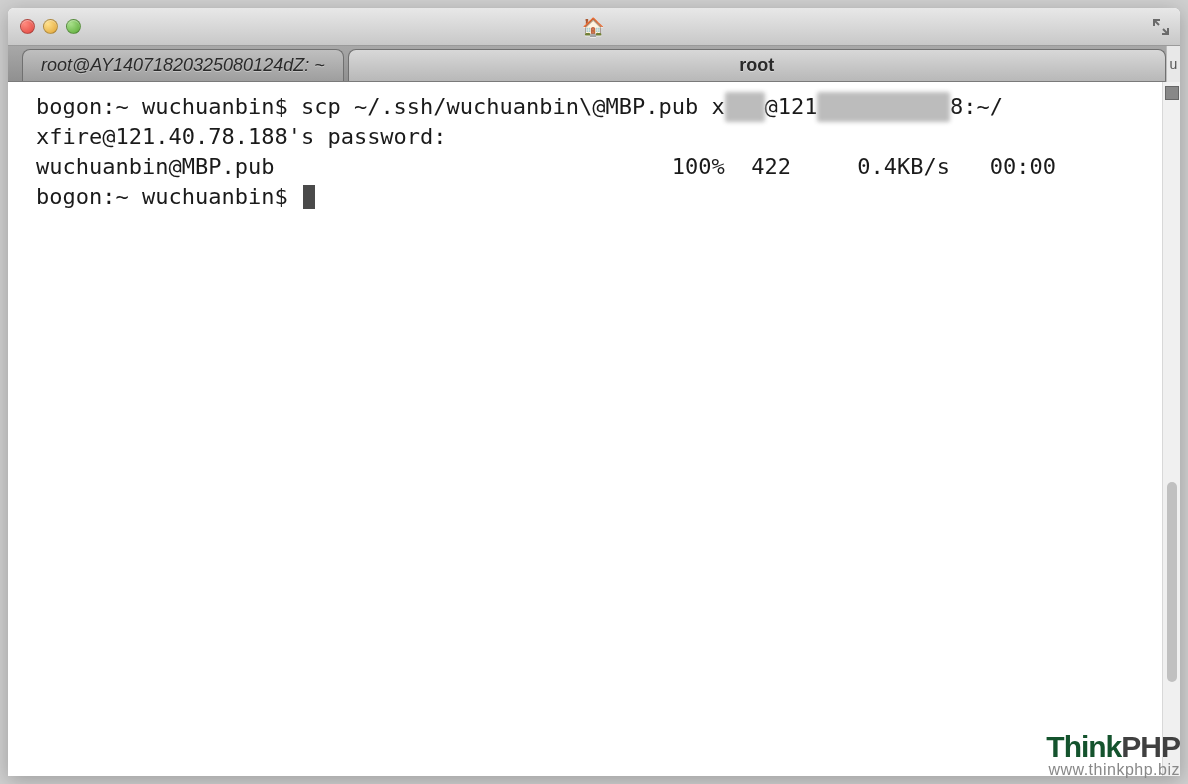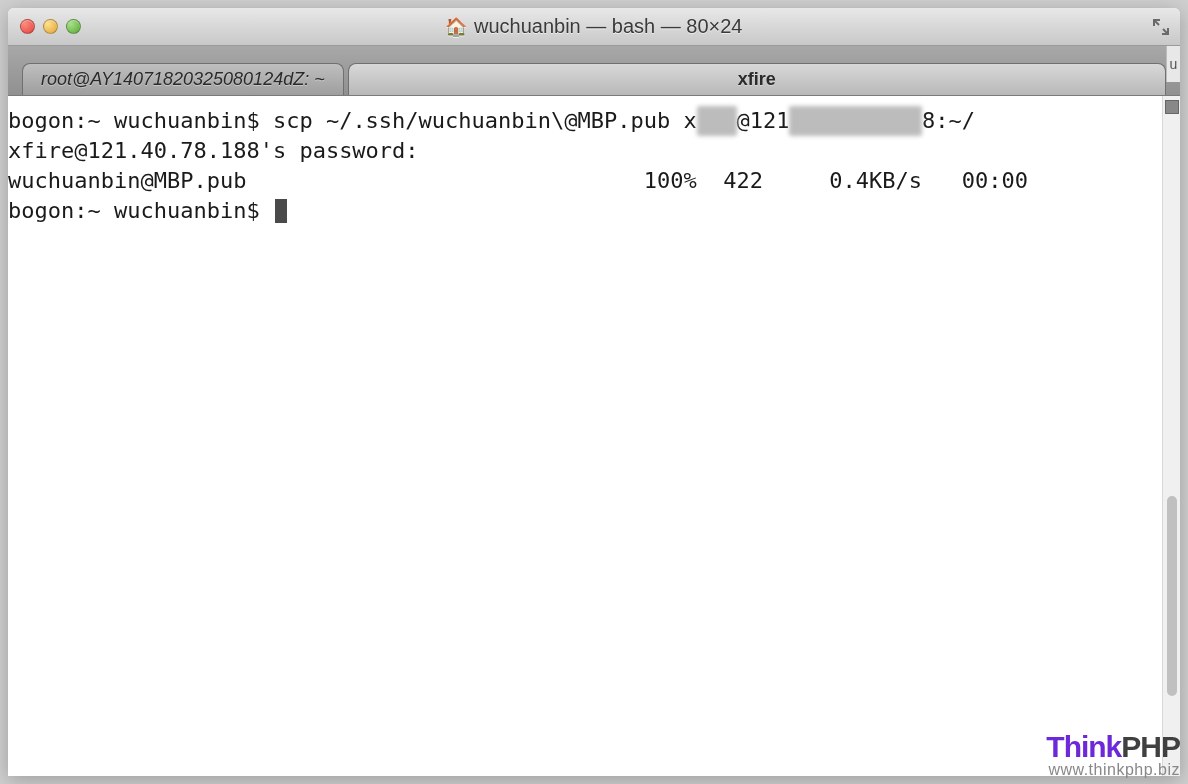--- a/index.html
+++ b/index.html
@@ -67,21 +67,21 @@
     }
     .expand-icon {
       position: absolute;
       right: 10px;
       top: 10px;
       width: 18px; height: 18px;
       color: #6a6a6a;
     }
     .expand-icon svg { width: 18px; height: 18px; }
     .tabbar {
-      height: 50px;
+      height: 36px;
       background: linear-gradient(#a8a8a8, #909090);
       display: flex;
       align-items: flex-end;
       border-bottom: 1px solid #7a7a7a;
       flex-shrink: 0;
       position: relative;
       justify-content: space-between;
     }
     .tab {
       height: 32px;
@@ -124,21 +124,21 @@
       color:#555; font-size:14px;
     }
     .terminal-wrap {
       flex: 1;
       display: flex;
       background: #fff;
       position: relative;
     }
     .terminal {
       flex: 1;
-      padding: 10px 0;
+      padding: 10px 28px;
       font-family: "Menlo", "Monaco", "Consolas", monospace;
       font-size: 22px;
       line-height: 30px;
       color: #1a1a1a;
       white-space: pre;
       overflow: hidden;
     }
     .scrolltrack {
       width: 18px;
       background: #f0f0f0;
@@ -181,59 +181,58 @@
       text-align: right;
       line-height: 1;
       pointer-events: none;
     }
     .wm-main {
       font-family: Arial, sans-serif;
       font-size: 30px;
       font-weight: 900;
       letter-spacing: -1px;
     }
-    .wm-think { color: #6d28d9; }
+    .wm-think { color: #14532d; }
     .wm-php { color: #404040; }
     .wm-sub {
       font-size: 16px;
       color: #888;
       letter-spacing: 0.5px;
     }
   </style>
 </head>
 <body>
 
 <div class="window">
 
   <div class="titlebar">
     <div class="traffic-lights">
       <div class="tl tl-close"></div>
       <div class="tl tl-min"></div>
       <div class="tl tl-zoom"></div>
     </div>
     <div class="title-center">
       <span class="home-glyph">🏠</span>
-      <span>wuchuanbin — bash — 80×24</span>
     </div>
     <div class="expand-icon">
       <svg viewBox="0 0 18 18" fill="none" stroke="#6a6a6a" stroke-width="2">
         <path d="M2 8 L2 2 L8 2"></path>
         <path d="M16 10 L16 16 L10 16"></path>
         <path d="M2 2 L7 7"></path>
         <path d="M16 16 L11 11"></path>
       </svg>
     </div>
   </div>
 
   <div class="tabbar">
     <div class="tab tab-inactive">
       <span>root@AY14071820325080124dZ: ~</span>
     </div>
     <div class="tab tab-active">
-      <span>xfire</span>
+      <span>root</span>
     </div>
     <div class="right-sliver">u</div>
   </div>
 
   <div class="terminal-wrap">
     <div class="terminal"><span>bogon:~ wuchuanbin$ </span><span>scp ~/.ssh/wuchuanbin\@MBP.pub x</span><span class="blur">███</span><span>@121</span><span class="blur">██████████</span><span>8:~/</span>
 <span>xfire@121.40.78.188's password:</span>
 <span>wuchuanbin@MBP.pub</span>                              <span>100%</span>  <span>422</span>     <span>0.4KB/s</span>   <span>00:00</span>
 <span>bogon:~ wuchuanbin$ </span><span class="cursor-block"></span></div>
     <div class="scrolltrack">

